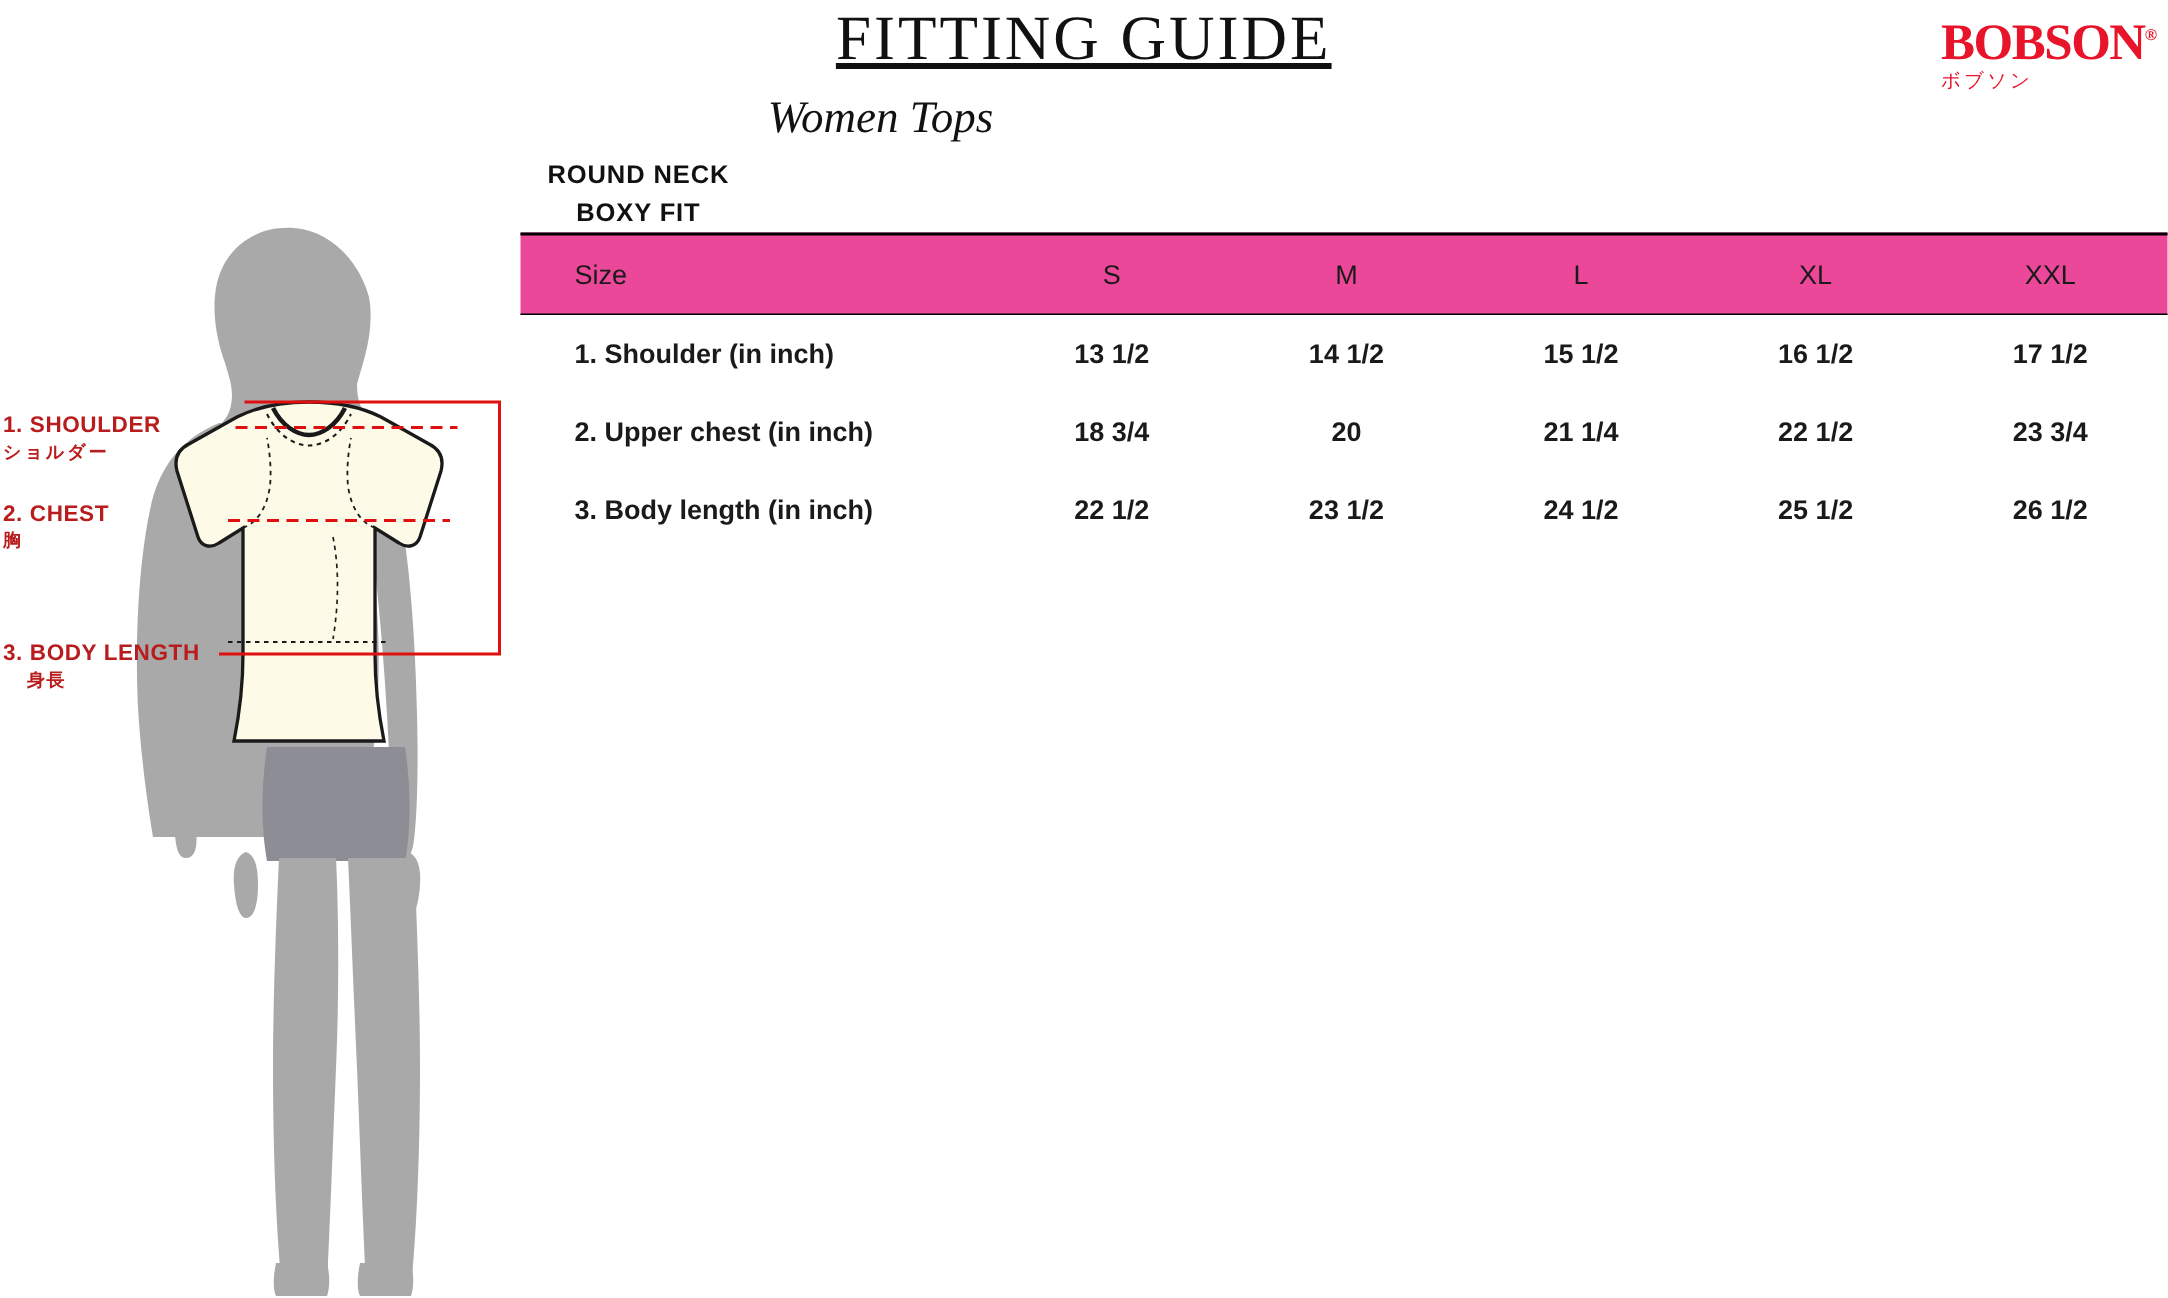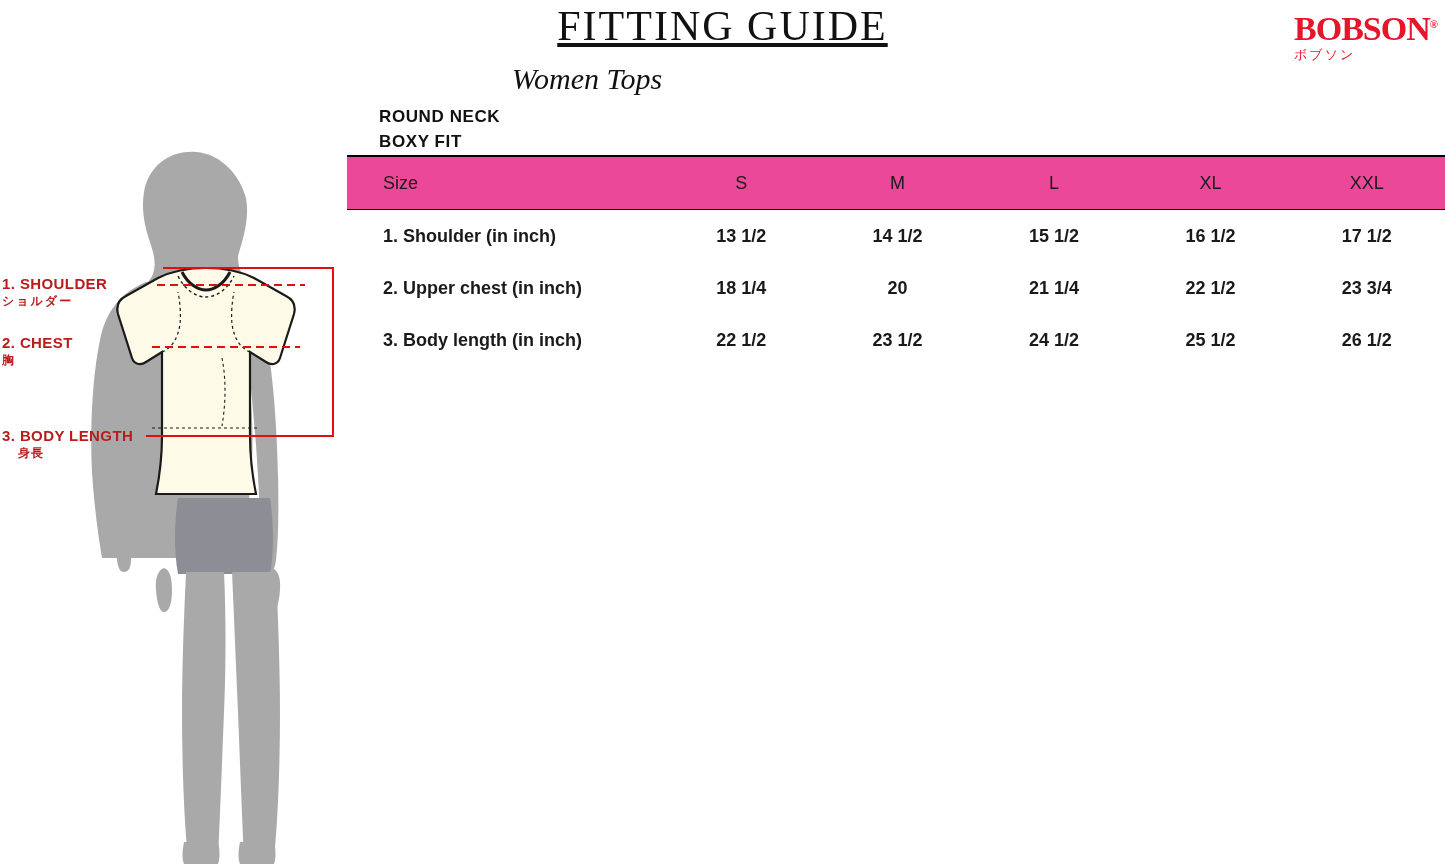--- a/index.html
+++ b/index.html
@@ -63,27 +63,28 @@
     font-family: "DejaVu Sans", sans-serif;
     font-size: 13px;
     color: #e8142a;
     letter-spacing: 2px;
     margin-top: 2px;
   }
 
   
   .fit-lines {
     position: absolute;
-    left: 379px;
+    left: 365px;
     top: 104px;
     font-size: 17px;
     font-weight: bold;
     color: #111;
     letter-spacing: 0.6px;
     line-height: 25px;
+    text-align: center;
   }
 
   
   .table {
     position: absolute;
     left: 347px;
     top: 155px;
     width: 1098px;
   }
   .table-row {
@@ -178,21 +179,21 @@
     <div class="table-row">
       <div class="cell-label">1. Shoulder (in inch)</div>
       <div class="cell-val">13 1/2</div>
       <div class="cell-val">14 1/2</div>
       <div class="cell-val">15 1/2</div>
       <div class="cell-val">16 1/2</div>
       <div class="cell-val">17 1/2</div>
     </div>
     <div class="table-row">
       <div class="cell-label">2. Upper chest (in inch)</div>
-      <div class="cell-val">18 1/4</div>
+      <div class="cell-val">18 3/4</div>
       <div class="cell-val">20</div>
       <div class="cell-val">21 1/4</div>
       <div class="cell-val">22 1/2</div>
       <div class="cell-val">23 3/4</div>
     </div>
     <div class="table-row">
       <div class="cell-label">3. Body length (in inch)</div>
       <div class="cell-val">22 1/2</div>
       <div class="cell-val">23 1/2</div>
       <div class="cell-val">24 1/2</div>

